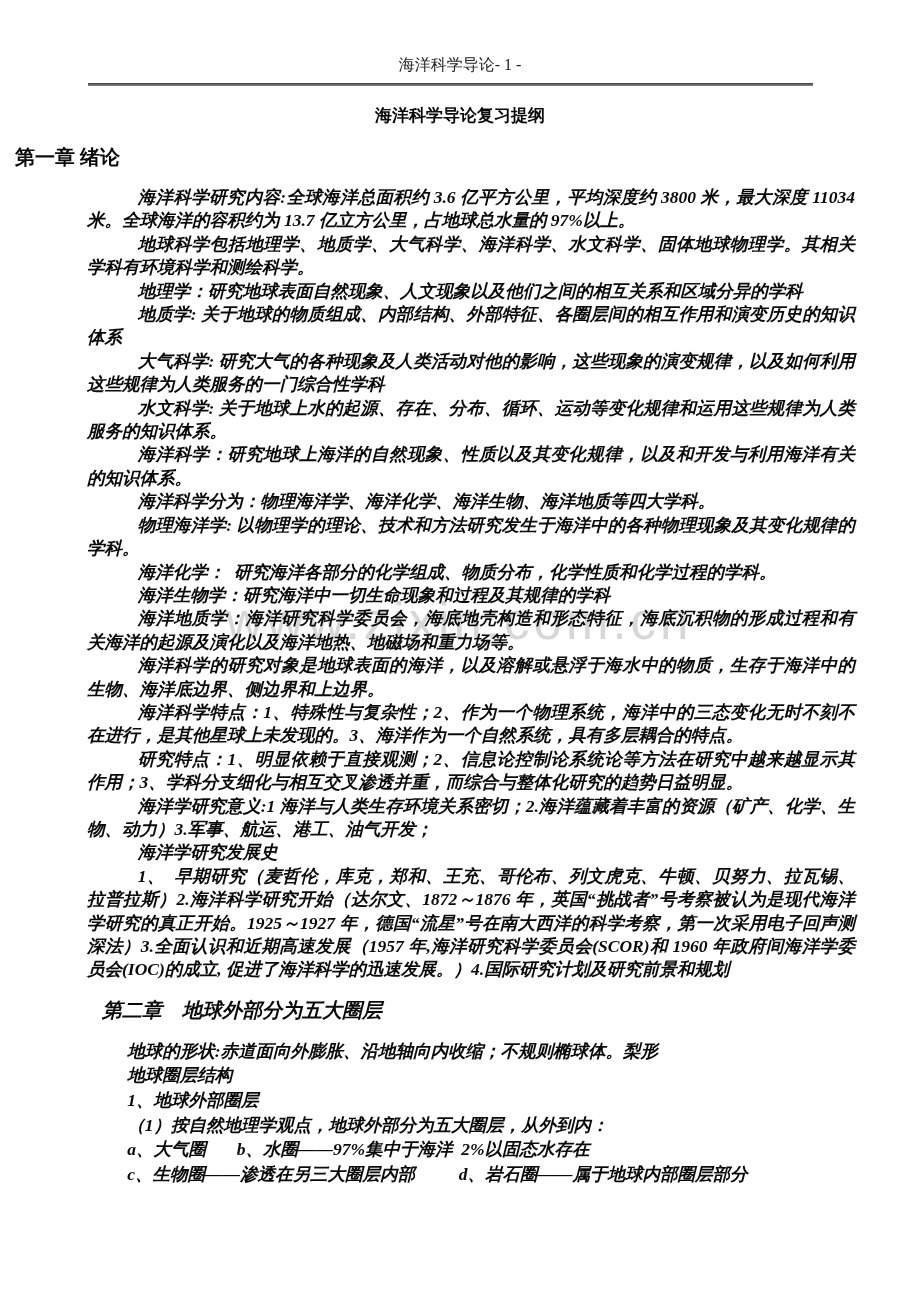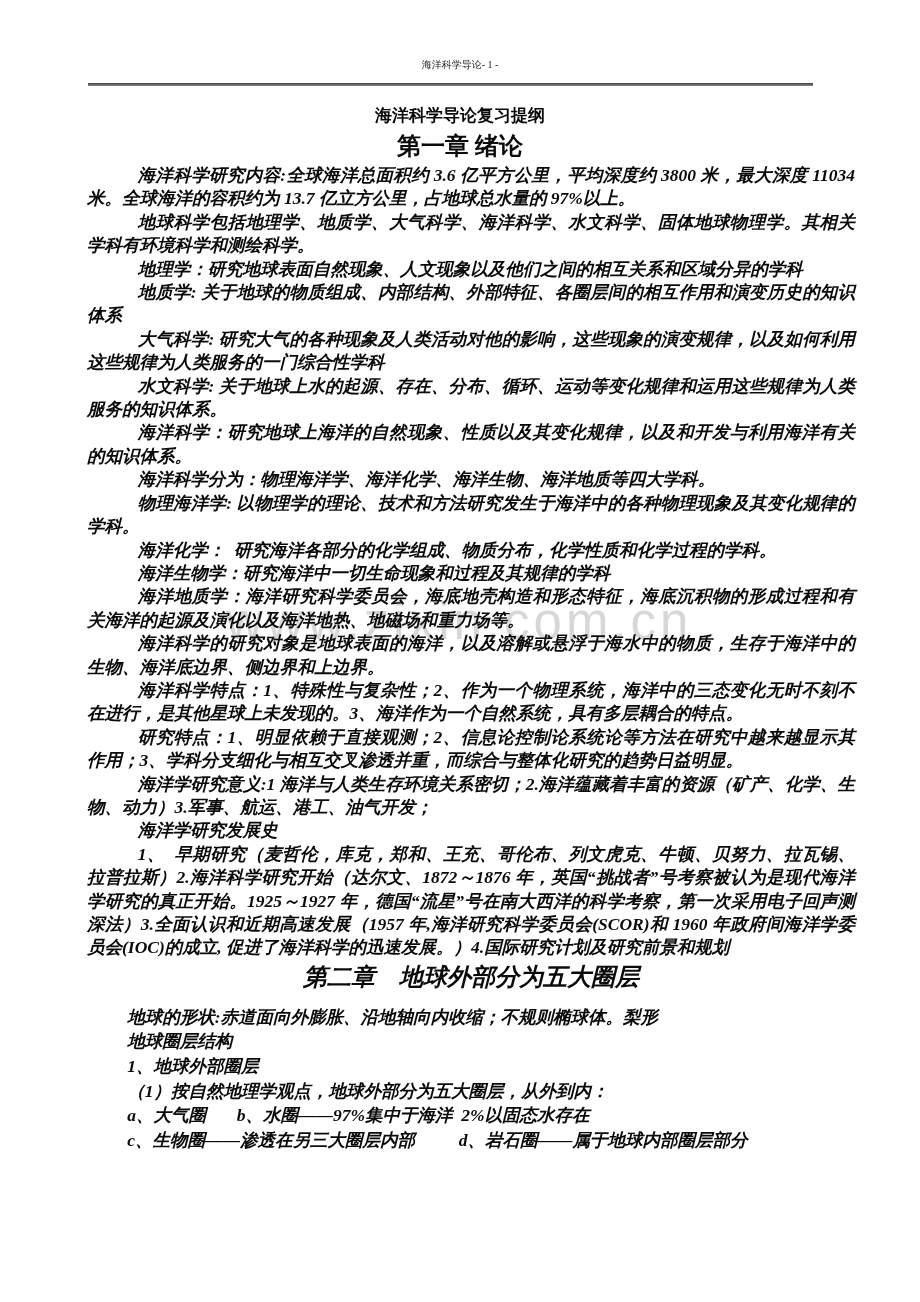--- a/index.html
+++ b/index.html
@@ -11,43 +11,43 @@
   }
   .page {
     position: relative;
     width: 920px; height: 1302px;
     overflow: hidden;
     background: #ffffff;
   }
   .running-header {
     padding-top: 56px;
     text-align: center;
-    font-size: 10px;
+    font-size: 16px;
     font-weight: 400;
     color: #222222;
     line-height: 18px;
   }
   .header-rule {
     margin-left: 88px;
     margin-top: 9px;
     width: 725px;
     height: 3px;
     background: linear-gradient(#3f3f3f, #8a8a8a);
   }
   .doc-title {
     margin: 16px 0 0 0;
     text-align: center;
     font-size: 17px;
     font-weight: 700;
     line-height: 27px;
   }
   .chapter-heading {
-    margin: 4px;
-    text-align: center;
-    font-size: 24px;
+    margin: 15px;
+    text-align: left;
+    font-size: 20px;
     font-weight: 700;
     line-height: 27px;
   }
   .content {
     position: relative;
     z-index: 1;
     margin-left: 87px;
     width: 768px;
     font-size: 17.5px;
     line-height: 23.4px;

